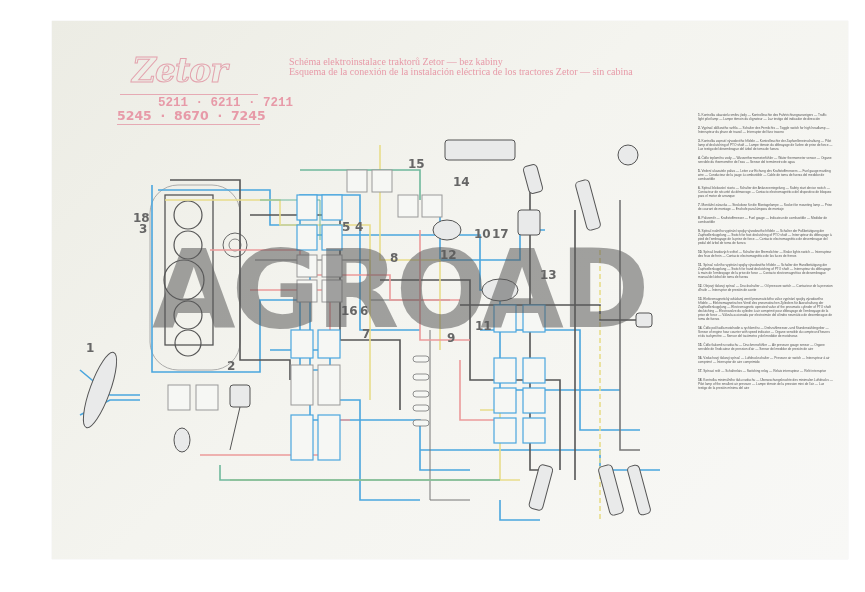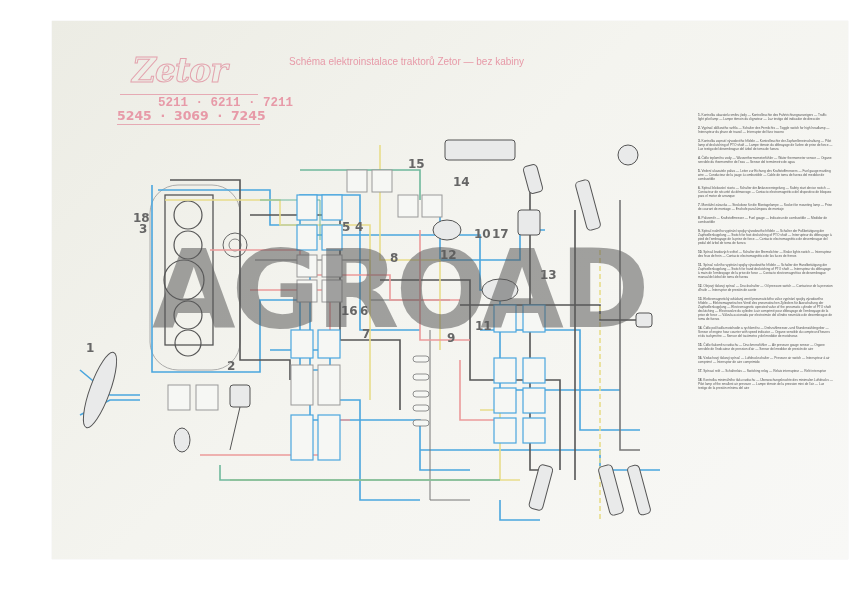--- a/index.html
+++ b/index.html
@@ -4,43 +4,44 @@
 <style>
   html,body{margin:0;padding:0;background:#ffffff;}
   body{width:865px;height:592px;position:relative;overflow:hidden;font-family:"Liberation Sans",sans-serif;}
   .poster{position:absolute;left:52px;top:21px;width:796px;height:538px;
     background:linear-gradient(135deg,#ecece4 0%,#f4f4ef 45%,#f8f8f6 100%);
     box-shadow:0 0 1px rgba(0,0,0,0.15);}
   .logo-text{position:absolute;left:124px;top:51px;font-family:"DejaVu Serif",serif;font-style:italic;font-weight:bold;
     font-size:33px;color:transparent;-webkit-text-stroke:1px #e3a3ae;letter-spacing:-1px;margin-left:8px;}
   .logo-rule{position:absolute;height:1px;background:#e6aab4;}
   .models{position:absolute;font-family:"DejaVu Sans",sans-serif;font-size:12.5px;color:#e79aa8;font-weight:bold;white-space:pre;}
-  .title-lines{position:absolute;left:289px;top:57px;font-family:Liberation Sans, sans-serif;font-size:10px;color:#e79aa8;line-height:9.6px;}
+  .title-lines{position:absolute;left:289px;top:57px;font-family:Liberation Serif, serif;font-size:10px;color:#e79aa8;line-height:9.6px;}
   .title-lines div{white-space:nowrap;}
   .legend{position:absolute;left:698px;top:113px;width:135px;font-family:"Liberation Sans",sans-serif;font-size:3.2px;line-height:4px;color:#555;}
   .legend .item{margin-bottom:5px;}
   .legend .num{font-weight:bold;}
   svg.diagram{position:absolute;left:0;top:0;}
   .num-label{font-family:"DejaVu Sans",sans-serif;font-size:12px;fill:#666;font-weight:bold;}
   .watermark{position:absolute;left:140px;top:240px;font-family:"DejaVu Sans",sans-serif;font-weight:bold;font-size:108px;
     color:rgba(90,90,90,0.55);letter-spacing:-4px;line-height:100px;margin-left:12px;}
 </style>
 </head>
 <body>
 
 <div class="poster"></div>
 
 <div class="logo-text">Zetor</div>
 <div class="logo-rule" style="left:120px;top:94px;width:138px;"></div>
 <div class="models" style="left:158px;top:96px;font-family:Liberation Mono, monospace;">5211 · 6211 · 7211</div>
-<div class="models" style="left:117px;top:108px;">5245  ·  3069  ·  7245</div>
+<div class="models" style="left:117px;top:108px;">5245  ·  8670  ·  7245</div>
 <div class="logo-rule" style="left:117px;top:124px;width:143px;"></div>
 
 <div class="title-lines">
   <div>Schéma elektroinstalace traktorů Zetor — bez kabiny</div>
+  <div>Esquema de la conexión de la instalación eléctrica de los tractores Zetor — sin cabina</div>
 </div>
 
 <svg class="diagram" width="865" height="592" viewBox="0 0 865 592">
   <g fill="none" stroke-width="1.6">
 
     <rect x="150" y="185" width="90" height="185" rx="28" stroke="#999" stroke-width="0.8"></rect>
     <rect x="165" y="195" width="48" height="150" stroke="#555" stroke-width="1.3"></rect>
     <circle cx="188" cy="215" r="14" stroke="#555" stroke-width="1.2"></circle>
     <circle cx="188" cy="245" r="14" stroke="#555" stroke-width="1.2"></circle>
     <circle cx="184" cy="280" r="20" stroke="#555" stroke-width="1.2"></circle>

